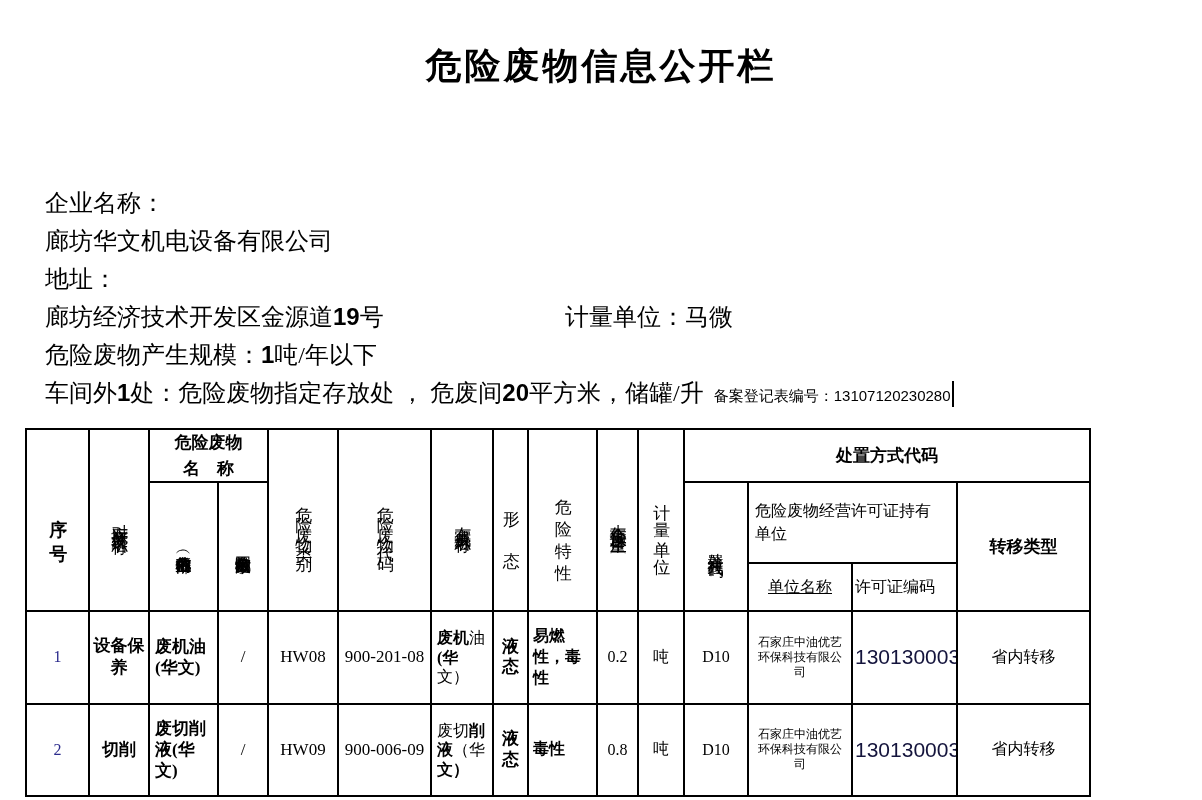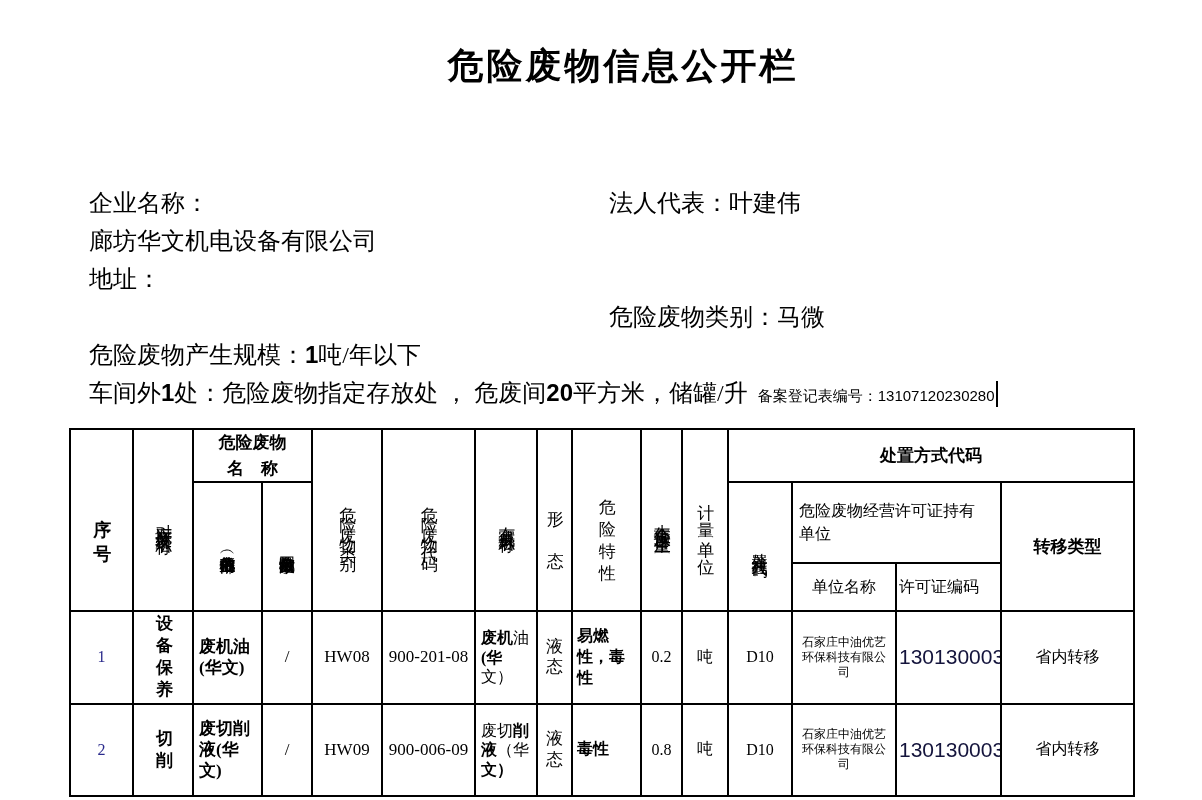--- a/index.html
+++ b/index.html
@@ -1,21 +1,21 @@
 <!DOCTYPE html>
 <html><head>
 <meta charset="utf-8">
 <style>
   html,body{margin:0;padding:0;}
   body{
     width:1202px;height:800px;background:#ffffff;color:#000;
     font-family:"Liberation Serif","DejaVu Serif",serif;
     position:relative;overflow:hidden;
   }
-  .page{position:absolute;inset:0;margin-left:44px;}
+  .page{position:absolute;inset:0;}
   .doc-title{
     position:absolute;top:42px;left:0;width:100%;
     text-align:center;font-size:36px;font-weight:bold;letter-spacing:3px;
   }
   .info{position:absolute;left:45px;top:184px;font-size:24px;width:1120px;}
   .info .line{height:38px;line-height:38px;white-space:nowrap;position:relative;}
   .info .rightcol{position:absolute;left:520px;top:0;}
   .num{font-family:"Liberation Sans","DejaVu Sans",sans-serif;font-weight:600;}
   .note{font-size:15px;font-family:"Liberation Sans","DejaVu Sans",sans-serif;margin-left:10px;}
   .caret{display:inline-block;width:2px;height:26px;background:#000;vertical-align:-6px;margin-left:1px;}
@@ -32,54 +32,54 @@
   .sp40{letter-spacing:40px;margin-top:40px;}
   .sp26{letter-spacing:26px;margin-top:26px;}
   .sp22{letter-spacing:22px;margin-top:22px;}
   .sp18{letter-spacing:18px;margin-top:18px;}
   .sp10{letter-spacing:10px;margin-top:10px;}
   .sp2{letter-spacing:2px;margin-top:2px;}
   .b{font-weight:bold;}
   .seq-head{font-size:18px;font-weight:bold;}
   .group-head{font-weight:bold;font-size:17px;line-height:1.5;}
   .holder-cell{text-align:left !important;padding:0 12px 0 6px !important;font-size:16px;line-height:1.4;border-radius:28px;}
-  .unitname-head{font-size:16px;}
+  .unitname-head{font-size:16px;text-decoration:underline;}
   .license-head{text-align:left !important;padding-left:2px !important;font-size:16px;}
   .seq-cell{color:#2b2b8c;font-size:16px;}
-  .process-cell{font-weight:bold;padding:0 22px !important;line-height:1.3;}
+  .process-cell{font-weight:bold;padding:0 3px !important;line-height:1.3;}
   .name-cell{font-weight:bold;text-align:left !important;padding:0 5px !important;line-height:1.25;}
   .plain-cell{font-size:17px;}
   .harm-cell{text-align:left !important;padding:16px 5px !important;font-size:16px;line-height:1.22;}
-  .form-cell{font-weight:normal;line-height:1.2;}
+  .form-cell{font-weight:bold;line-height:1.2;}
   .hazard-cell{font-weight:bold;text-align:left !important;padding:8px 4px !important;font-size:16px;line-height:1.3;}
   .small-cell{font-size:16px;}
   .unitname-cell{text-align:center;padding:12px 8px !important;font-size:12px;line-height:1.25;}
   .license-cell{font-family:"Liberation Sans","DejaVu Sans",sans-serif;font-size:21px;color:#14143c;
     text-align:left !important;padding-left:2px !important;}
 </style>
 </head>
 <body>
 
 <div class="page">
 
   <div class="doc-title">危险废物信息公开栏</div>
 
   <div class="info">
     <div class="line">
       <span>企业名称：</span>
-      <span class="rightcol">法人代表：叶建伟</span>
     </div>
     <div class="line">
       <span>廊坊华文机电设备有限公司</span>
     </div>
     <div class="line">
       <span>地址：</span>
     </div>
     <div class="line">
-      <span class="rightcol">危险废物类别：马微</span>
+      <span><span>廊坊经济技术开发区金源道</span><span class="num">19</span><span>号</span></span>
+      <span class="rightcol">计量单位：马微</span>
     </div>
     <div class="line">
       <span><span>危险废物产生规模：</span><span class="num">1</span><span>吨/年以下</span></span>
     </div>
     <div class="line">
       <span><span>车间外</span><span class="num">1</span><span>处：危险废物指定存放处 ， 危废间</span><span class="num">20</span><span>平方米，储罐/升</span></span><span class="note">备案登记表编号：13107120230280</span><span class="caret"></span>
     </div>
   </div>
 
   <table class="hw">

